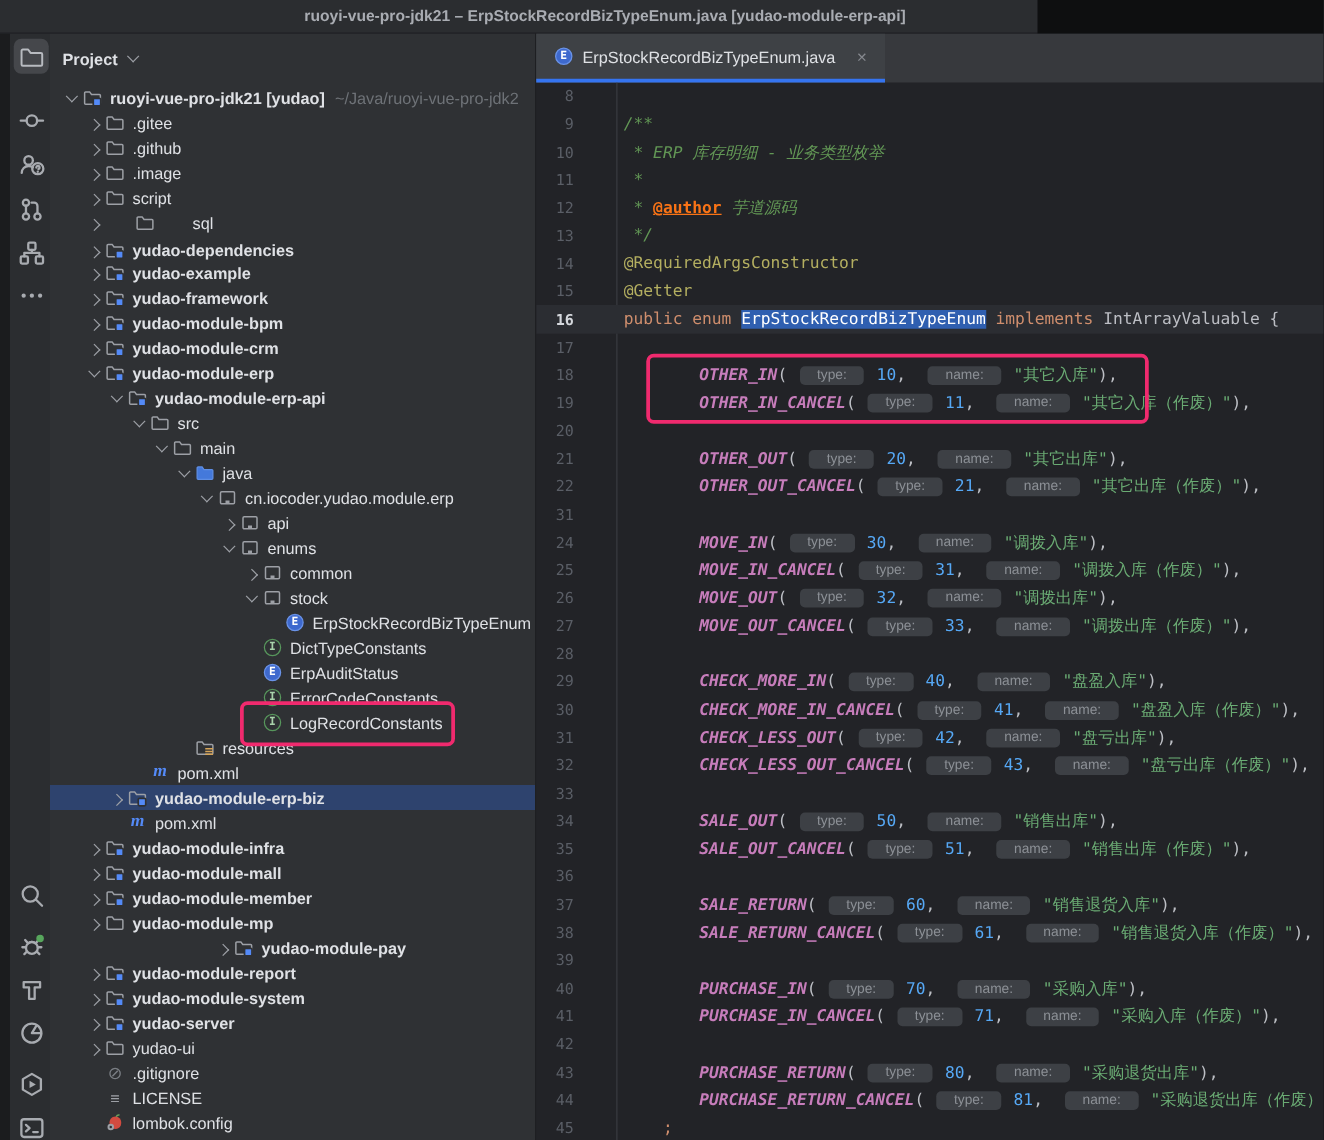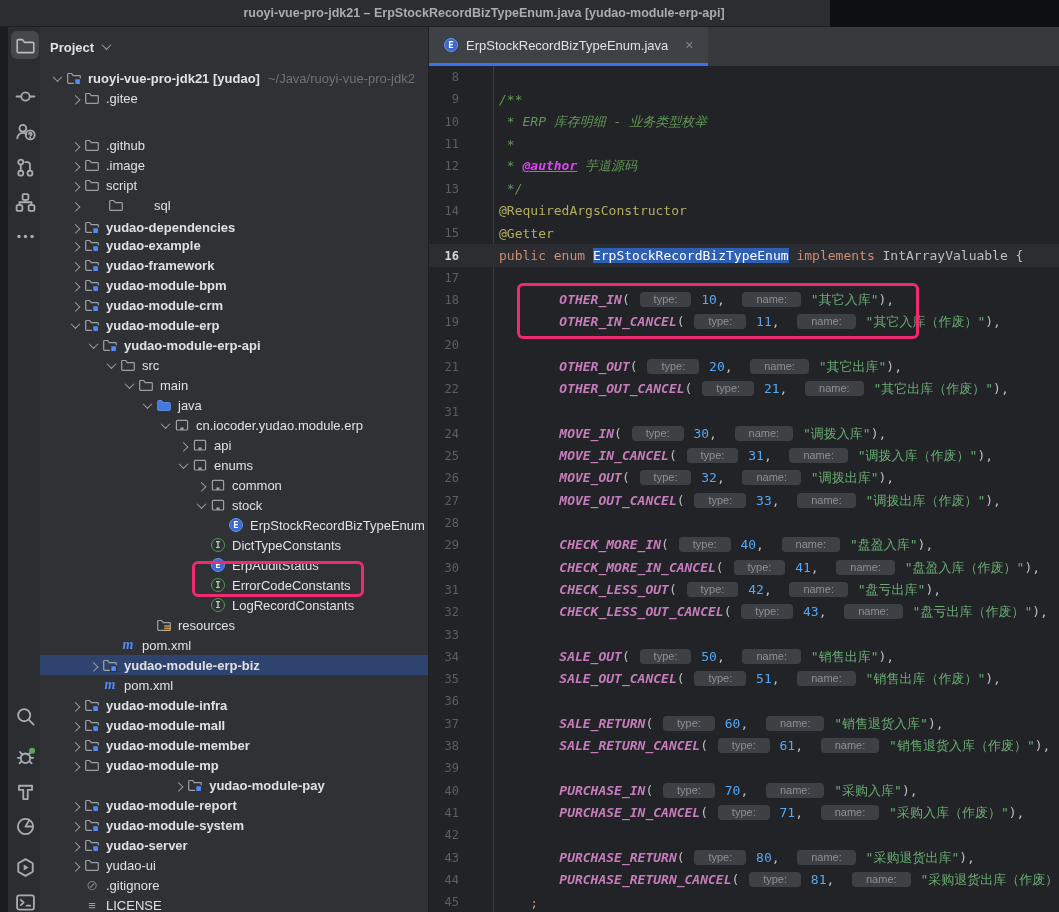--- a/index.html
+++ b/index.html
@@ -51,21 +51,21 @@
     font-size:13px; color:#DFE1E5; border-bottom:3px solid #3574F0;}
   .tab .close{ color:#85888E; font-size:14px; margin-left:10px;}
   .code{ position:absolute; left:0; top:39px; right:0; bottom:0; font-family:"DejaVu Sans Mono",monospace; font-size:13px; overflow:hidden;}
   .code::before{ content:""; position:absolute; left:64px; top:0; bottom:0; width:1px; background:#393B40;}
   .cline{ height:22.3px; display:flex; align-items:center; white-space:pre; position:relative;}
   .cline.cur{ background:#2B2D32; }
   .ln{ width:30px; flex:none; text-align:right; color:#5A5E66; font-size:12px;}
   .cline.cur .ln{ color:#D5D8DD; font-weight:700;}
   .lc{ padding-left:40px; }
   .s-doc{ color:#629755; font-style:italic;}
-  .s-doctag{ color:#d946ef; font-style:italic; font-weight:700; text-decoration:underline;}
+  .s-doctag{ color:#f97316; font-weight:700; text-decoration:underline;}
   .s-ann{ color:#B3AE60;}
   .s-kw{ color:#CF8E6D;}
   .s-pln{ color:#BCBEC4;}
   .s-const{ color:#C77DBB; font-style:italic; font-weight:600;margin-left:29px;}
   .s-num{ color:#56A8F5;}
   .s-str{ color:#6AAB73;}
   .s-caret{ color:#FFFFFF; background:#2F5FB0;}
   .s-hint{ display:inline-block; font-family:"Liberation Sans",sans-serif; font-size:11px; color:#8C9096;
     background:#3D4045; border-radius:4px; padding:1px 14px 2px; margin:0 2px; vertical-align:1px; font-style:normal;}
   
@@ -190,21 +190,21 @@
           <span class="chev-slot">
             <span class="chev right"></span>
           </span>
           <span class="ticon">
             <svg viewBox="0 0 16 16">
               <path d="M1.7 12.6 V4.3 a.8.8 0 0 1 .8-.8 h3.2 l1.5 2.1 h6.3 a.8.8 0 0 1 .8.8 v6.2 a.8.8 0 0 1-.8.8 H2.5 a.8.8 0 0 1-.8-.8 Z" fill="none" stroke="#9DA0A6" stroke-width="1.2"></path>
             </svg>
           </span>
           <span class="label">.gitee</span>
         </div>
-        <div class="row" style="padding-left: 27px; margin-top: 27px;">
+        <div class="row" style="padding-left: 27px;">
           <span class="chev-slot">
             <span class="chev right"></span>
           </span>
           <span class="ticon">
             <svg viewBox="0 0 16 16">
               <path d="M1.7 12.6 V4.3 a.8.8 0 0 1 .8-.8 h3.2 l1.5 2.1 h6.3 a.8.8 0 0 1 .8.8 v6.2 a.8.8 0 0 1-.8.8 H2.5 a.8.8 0 0 1-.8-.8 Z" fill="none" stroke="#9DA0A6" stroke-width="1.2"></path>
             </svg>
           </span>
           <span class="label">.github</span>
         </div>

